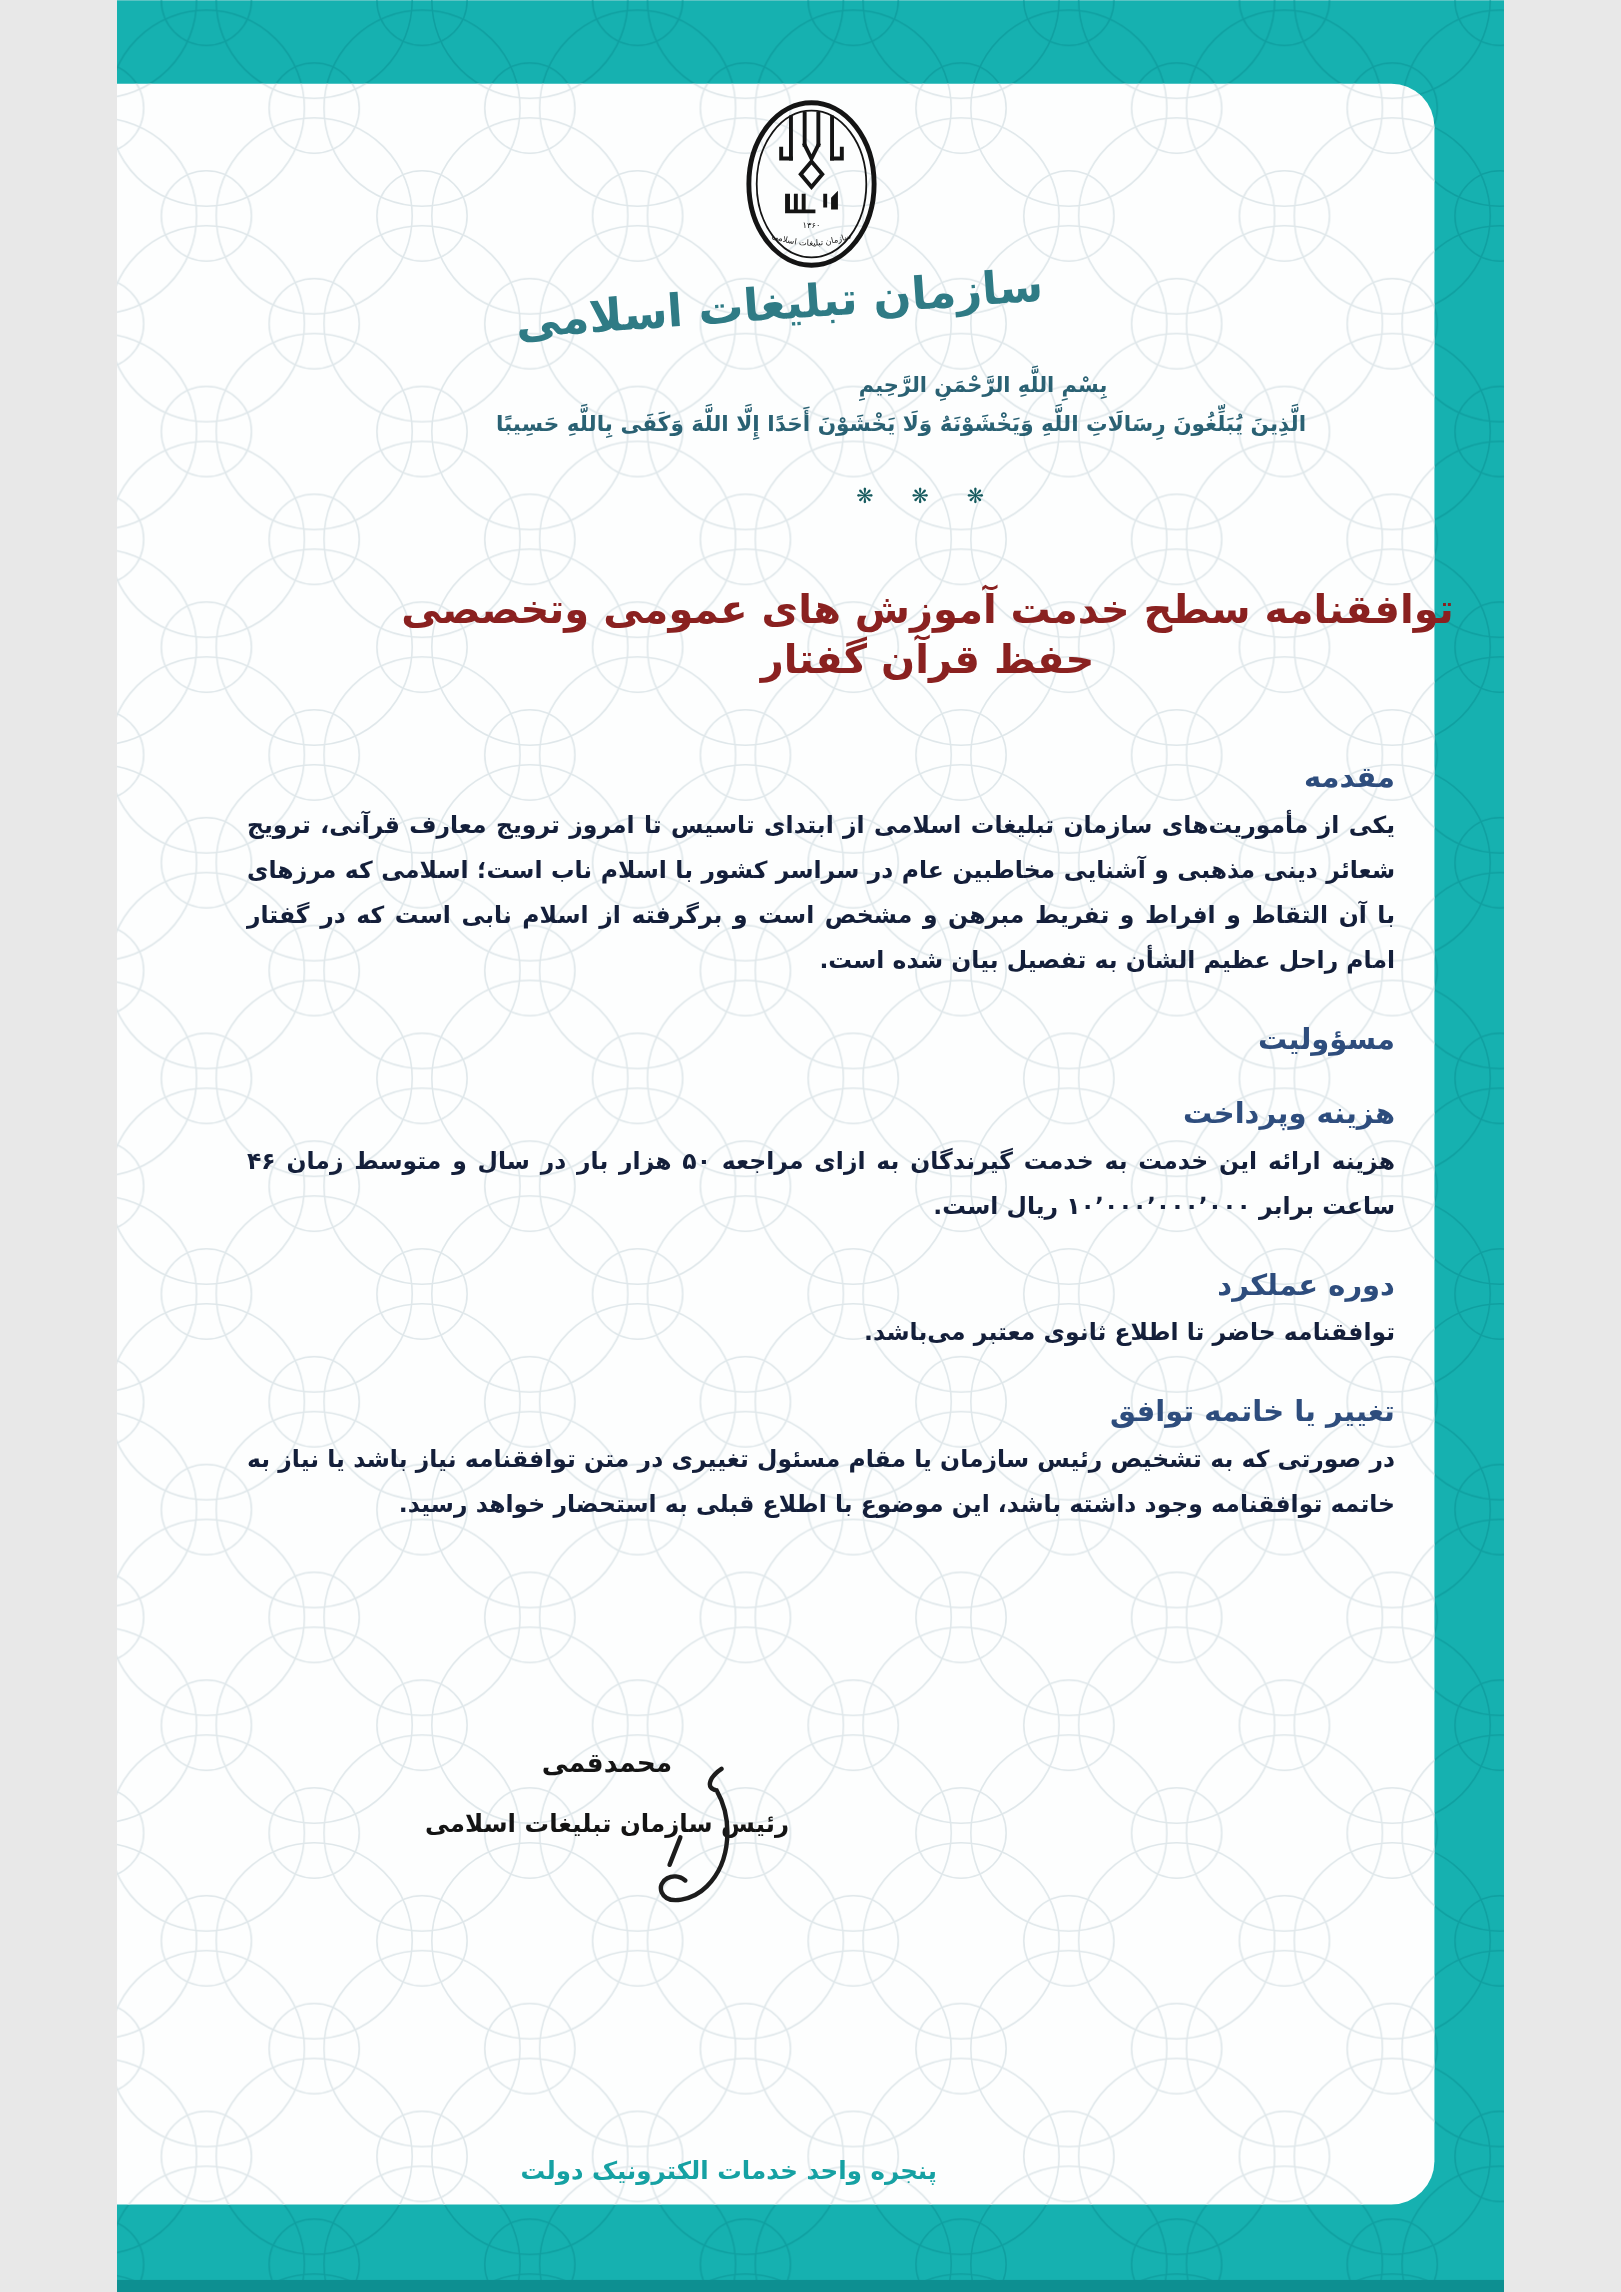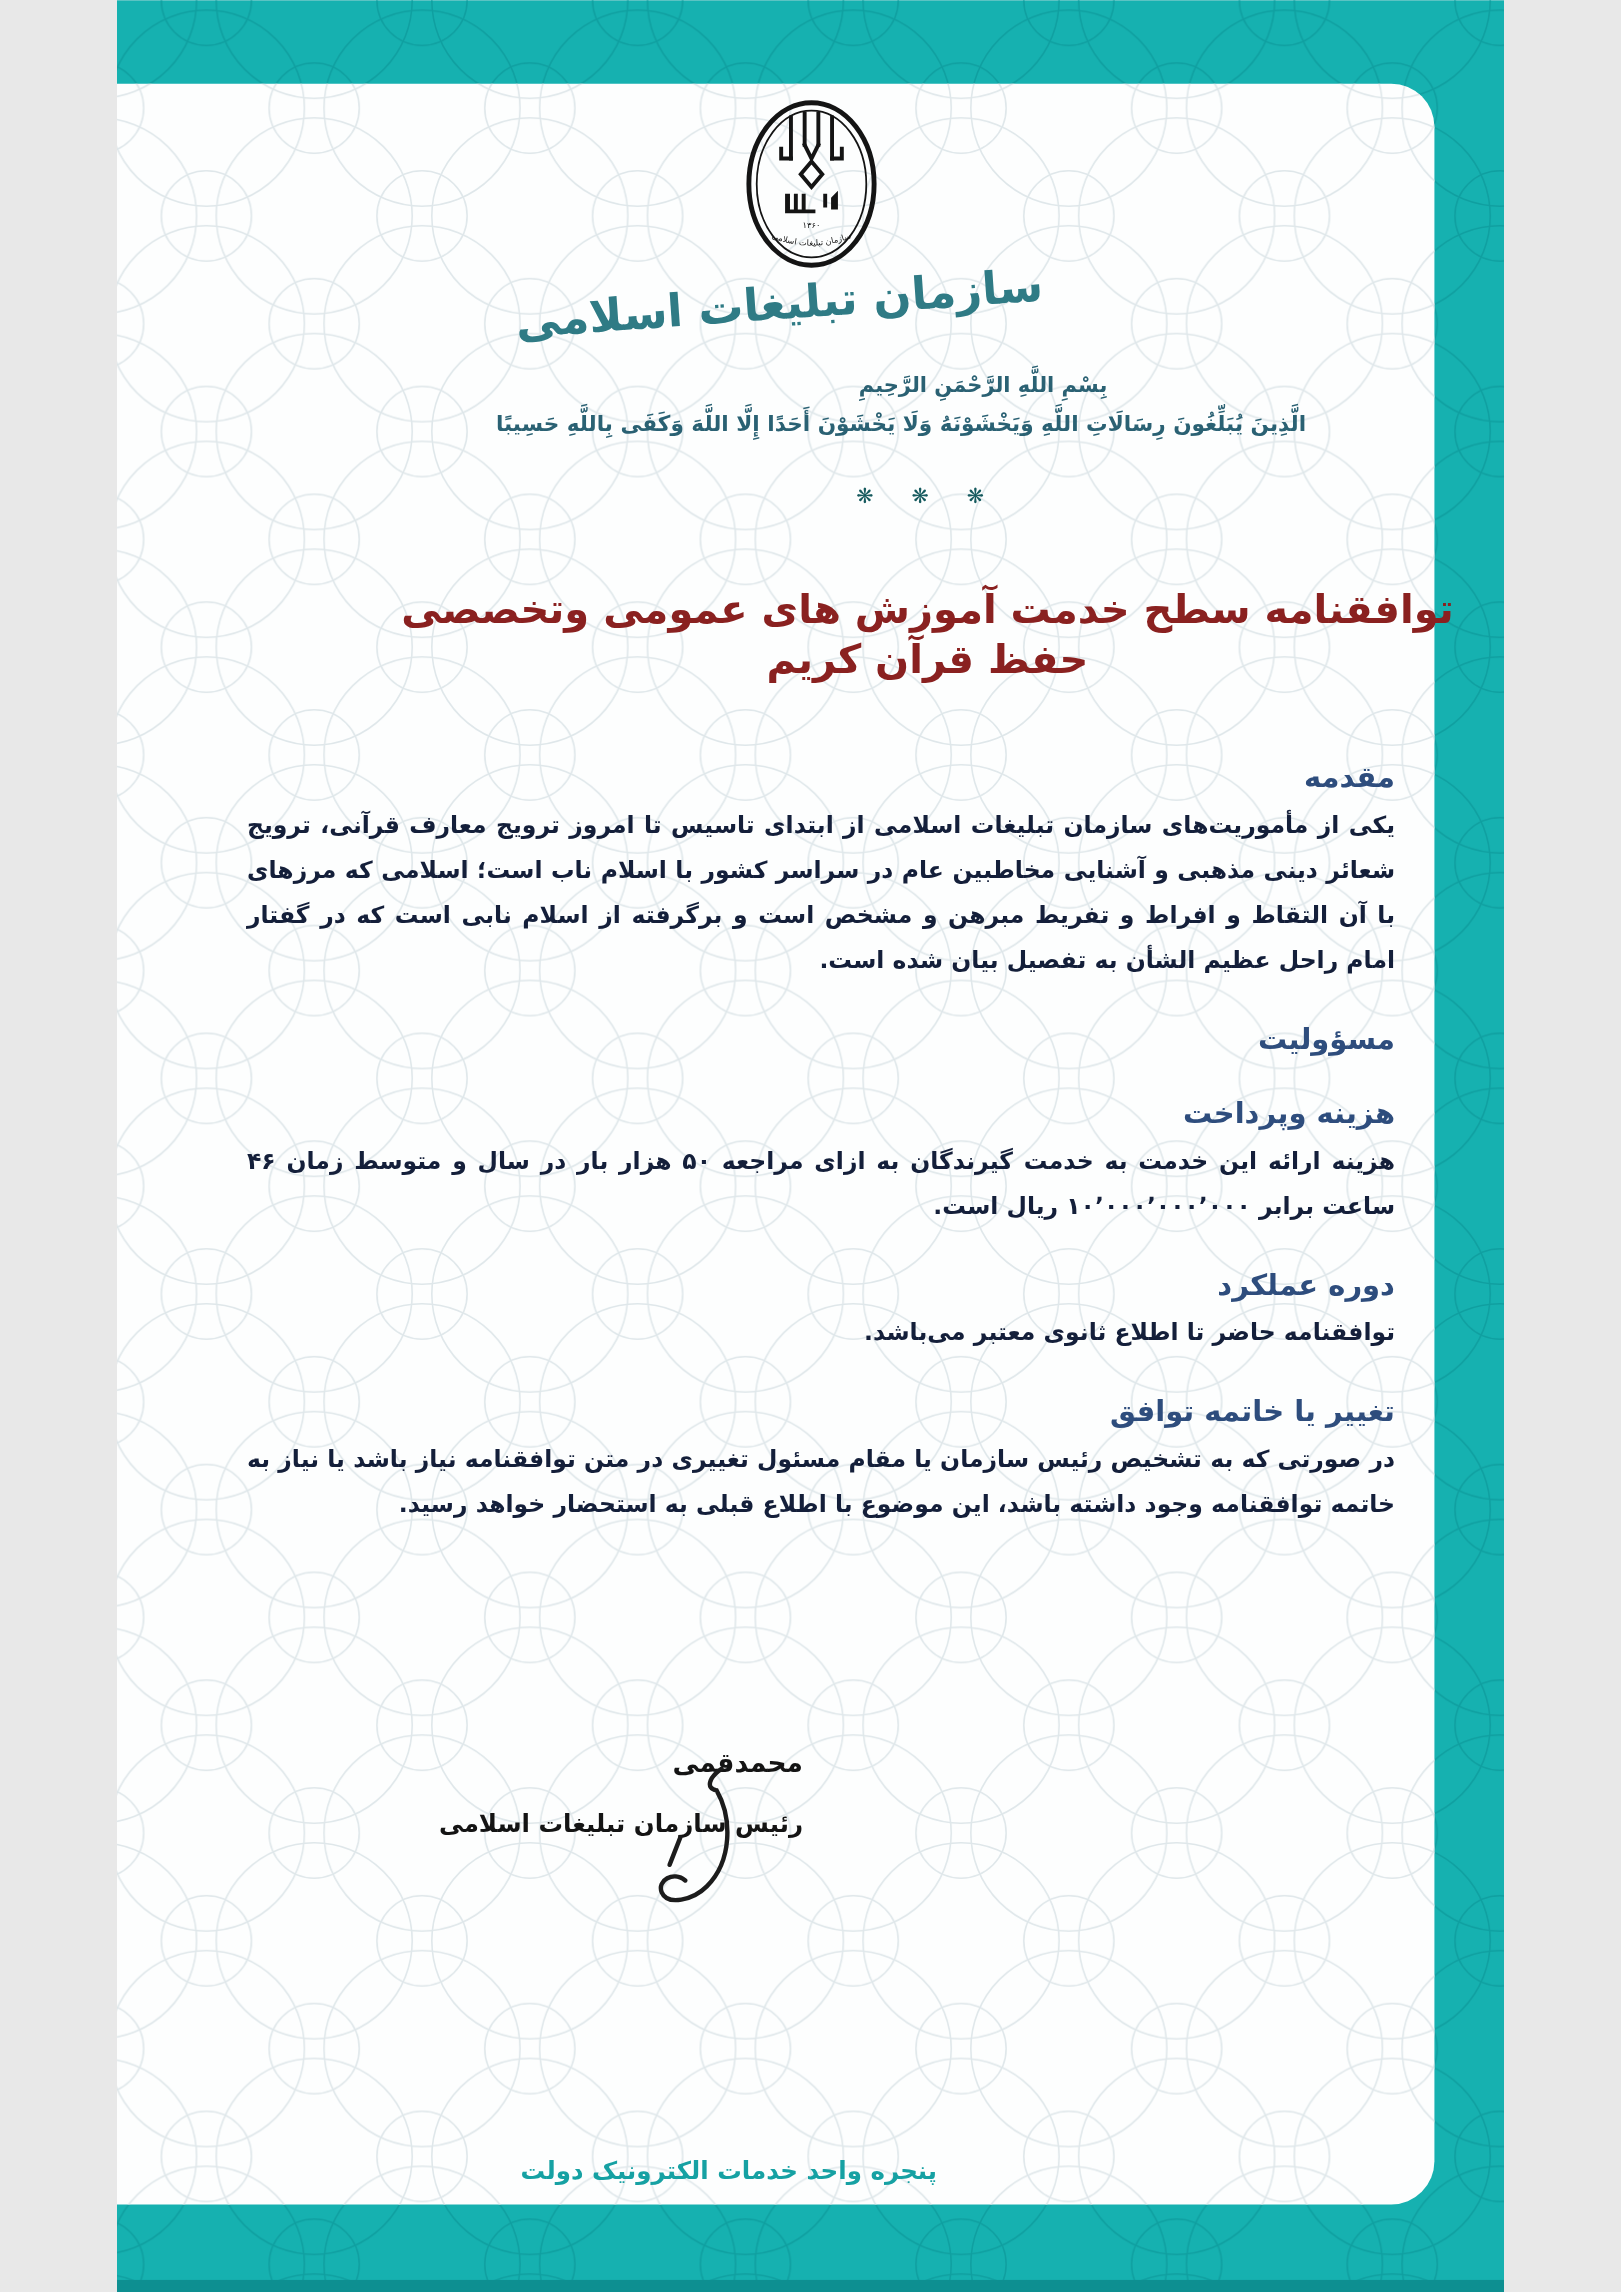--- a/index.html
+++ b/index.html
@@ -39,21 +39,21 @@
   .content h2{
     font-size:29px;line-height:35px;font-weight:bold;color:#2e4d7d;
     margin:39px 0 7.8px 0;
   }
   .content section:first-child h2{margin-top:0;}
   .content p{
     font-size:23.5px;line-height:45px;font-weight:bold;color:#141f3a;
     text-align:justify;margin:0;
   }
   .sig{
-    position:absolute;top:1747px;left:294px;width:392px;text-align:right;
+    position:absolute;top:1747px;left:294px;width:392px;text-align:center;
     direction:rtl;color:#141414;
   }
   .sig .name{font-size:26.5px;font-weight:bold;margin-bottom:31px;}
   .sig .role{font-size:24.5px;font-weight:bold;white-space:nowrap;}
   .squiggle{position:absolute;top:1754px;left:482px;}
   .footer-text{
     position:absolute;top:2156px;left:487px;width:333px;text-align:center;
     font-size:24.5px;font-weight:bold;color:#16a1a3;white-space:nowrap;
   }
 </style>
@@ -125,21 +125,21 @@
   </svg>
 
   <div class="calligraphy">سازمان تبلیغات اسلامی</div>
 
   <div class="bismillah">بِسْمِ اللَّهِ الرَّحْمَنِ الرَّحِیمِ</div>
 
   <div class="verse">الَّذِينَ يُبَلِّغُونَ رِسَالَاتِ اللَّهِ وَيَخْشَوْنَهُ وَلَا يَخْشَوْنَ أَحَدًا إِلَّا اللَّهَ وَكَفَى بِاللَّهِ حَسِيبًا</div>
 
   <div class="separator">❋ ❋ ❋</div>
 
-  <h1 class="doc-title">توافقنامه سطح خدمت آموزش های عمومی وتخصصی حفظ قرآن کریم</h1>
+  <h1 class="doc-title">توافقنامه سطح خدمت آموزش های عمومی وتخصصی حفظ قرآن گفتار</h1>
 
   <div class="content">
     <section>
       <h2>مقدمه</h2>
       <p>یکی از مأموریت‌های سازمان تبلیغات اسلامی از ابتدای تاسیس تا امروز ترویج معارف قرآنی، ترویج شعائر دینی مذهبی و آشنایی مخاطبین عام در سراسر کشور با اسلام ناب است؛ اسلامی که مرزهای با آن التقاط و افراط و تفریط مبرهن و مشخص است و برگرفته از اسلام نابی است که در گفتار امام راحل عظیم الشأن به تفصیل بیان شده است.</p>
     </section>
     <section>
       <h2>مسؤولیت</h2>
     </section>
     <section>

